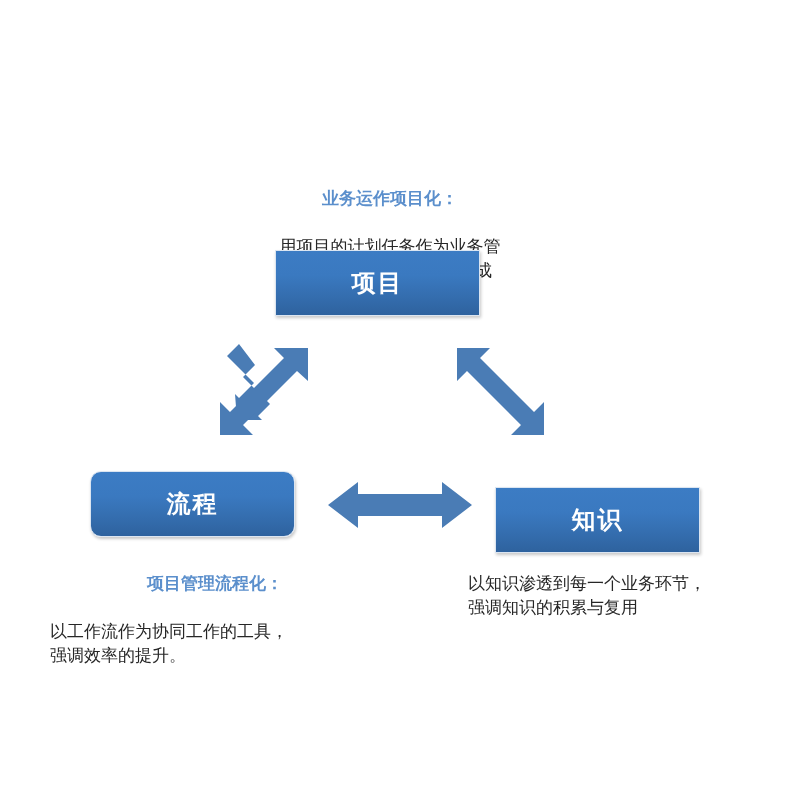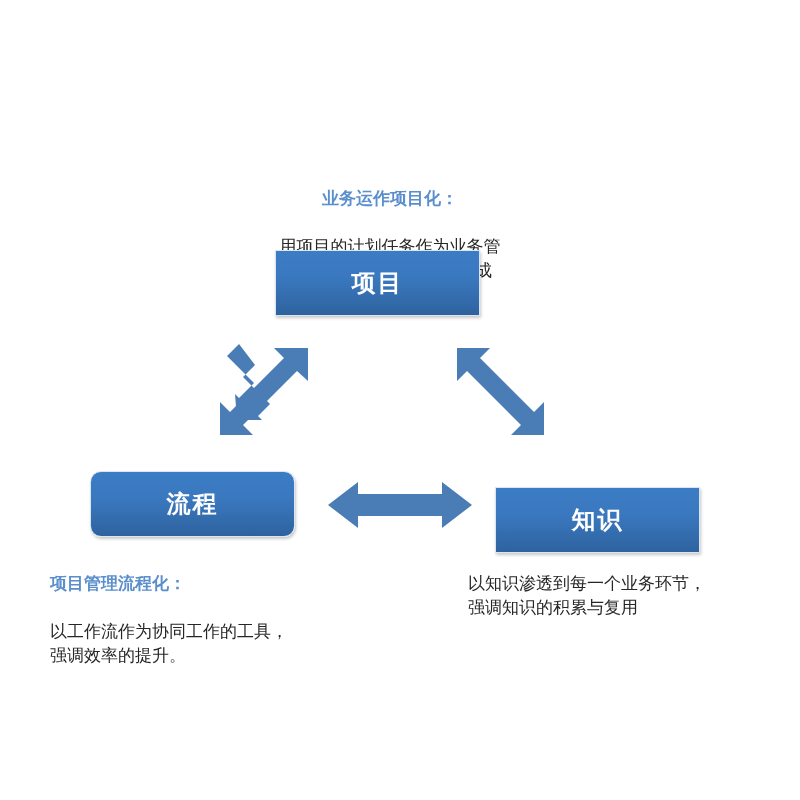--- a/index.html
+++ b/index.html
@@ -72,21 +72,21 @@
     top: 163px;
     width: 380px;
     text-align: center;
   }
   #caption-process {
     left: 50px;
     top: 548px;
     width: 330px;
     text-align: left;
   }
-  #caption-process .caption-title { text-align: left; }
+  #caption-process .caption-title { text-align: center; }
   #caption-knowledge {
     left: 468px;
     top: 548px;
     width: 330px;
     text-align: left;
   }
   #caption-knowledge .caption-title { text-align: center; }
   .caption-body { display: block; }
 </style>
 </head>

